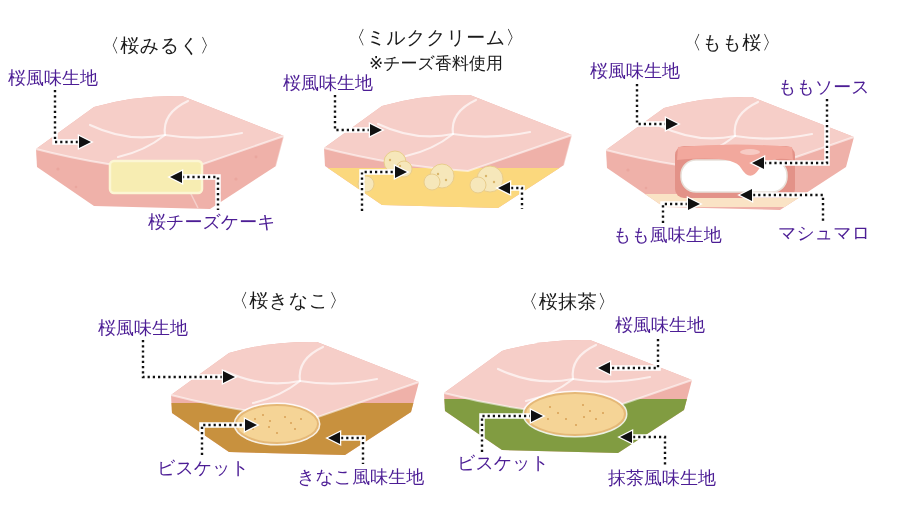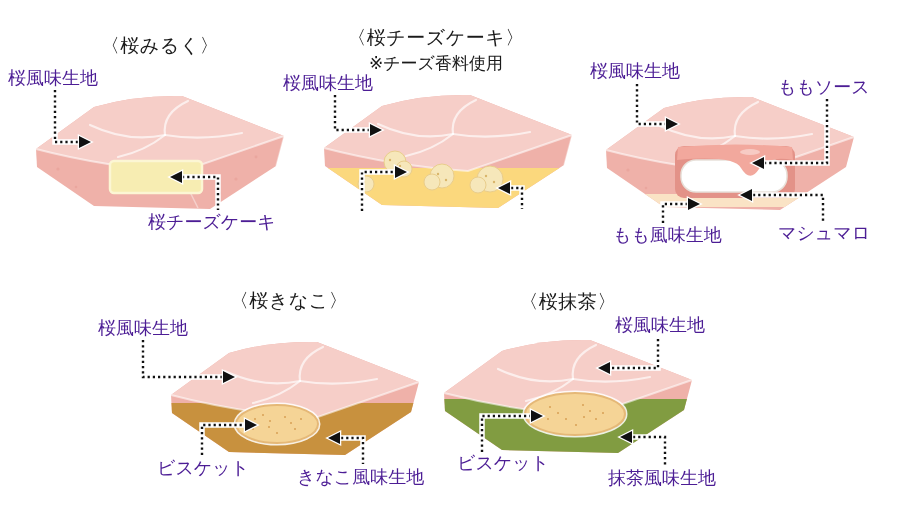--- a/index.html
+++ b/index.html
@@ -130,21 +130,21 @@
         <path class="u" d="M82,191 V152 H114"></path>
           <path class="d" d="M82,191 V152 H114"></path>
         <path class="ah" d="M127,152 l-12,-6 v12 Z"></path>
       </g>
       <g class="arrow">
         <path class="u" d="M231,168 H242 V189"></path>
           <path class="d" d="M231,168 H242 V189"></path>
         <path class="ah" d="M218,168 l12,-6 v12 Z"></path>
       </g>
     </svg>
-    <div class="title" style="left:156px;top:5px">〈桜チーズケーキ〉</div>
+    <div class="title" style="left:156px;top:5px">〈ミルククリーム〉</div>
     <div class="note" style="left:156px;top:32px">※チーズ香料使用</div>
     <div class="label" style="left:3px;top:53px">桜風味生地</div>
   </div>
 
   <div class="panel" style="left:580px;top:20px;width:320px;height:230px">
     <svg class="art" width="320" height="230" viewBox="0 0 320 230">
       <defs>
           <clipPath id="clip3">
             <path d="M6,58 L64,16 Q105,4 152,5 L254,45 L246,75 L180,118 L64,115 L7,76 Z"></path>
           </clipPath>
@@ -186,20 +186,21 @@
         <path class="u" d="M173,175 H243 V201"></path>
           <path class="d" d="M173,175 H243 V201"></path>
         <path class="ah" d="M160,175 l12,-6 v12 Z"></path>
       </g>
       <g class="arrow">
         <path class="u" d="M83,203 V184 H107"></path>
           <path class="d" d="M83,203 V184 H107"></path>
         <path class="ah" d="M120,184 l-12,-6 v12 Z"></path>
       </g>
     </svg>
+    <div class="title" style="left:152px;top:10px">〈もも桜〉</div>
     <div class="label" style="left:10px;top:41px">桜風味生地</div>
     <div class="label" style="left:198px;top:57px">ももソース</div>
     <div class="label" style="left:33px;top:205px">もも風味生地</div>
     <div class="label" style="left:198px;top:203px">マシュマロ</div>
   </div>
 
   <div class="panel" style="left:80px;top:283px;width:360px;height:212px">
     <svg class="art" width="360" height="212" viewBox="0 0 360 212">
       <defs>
           <clipPath id="clip4">

